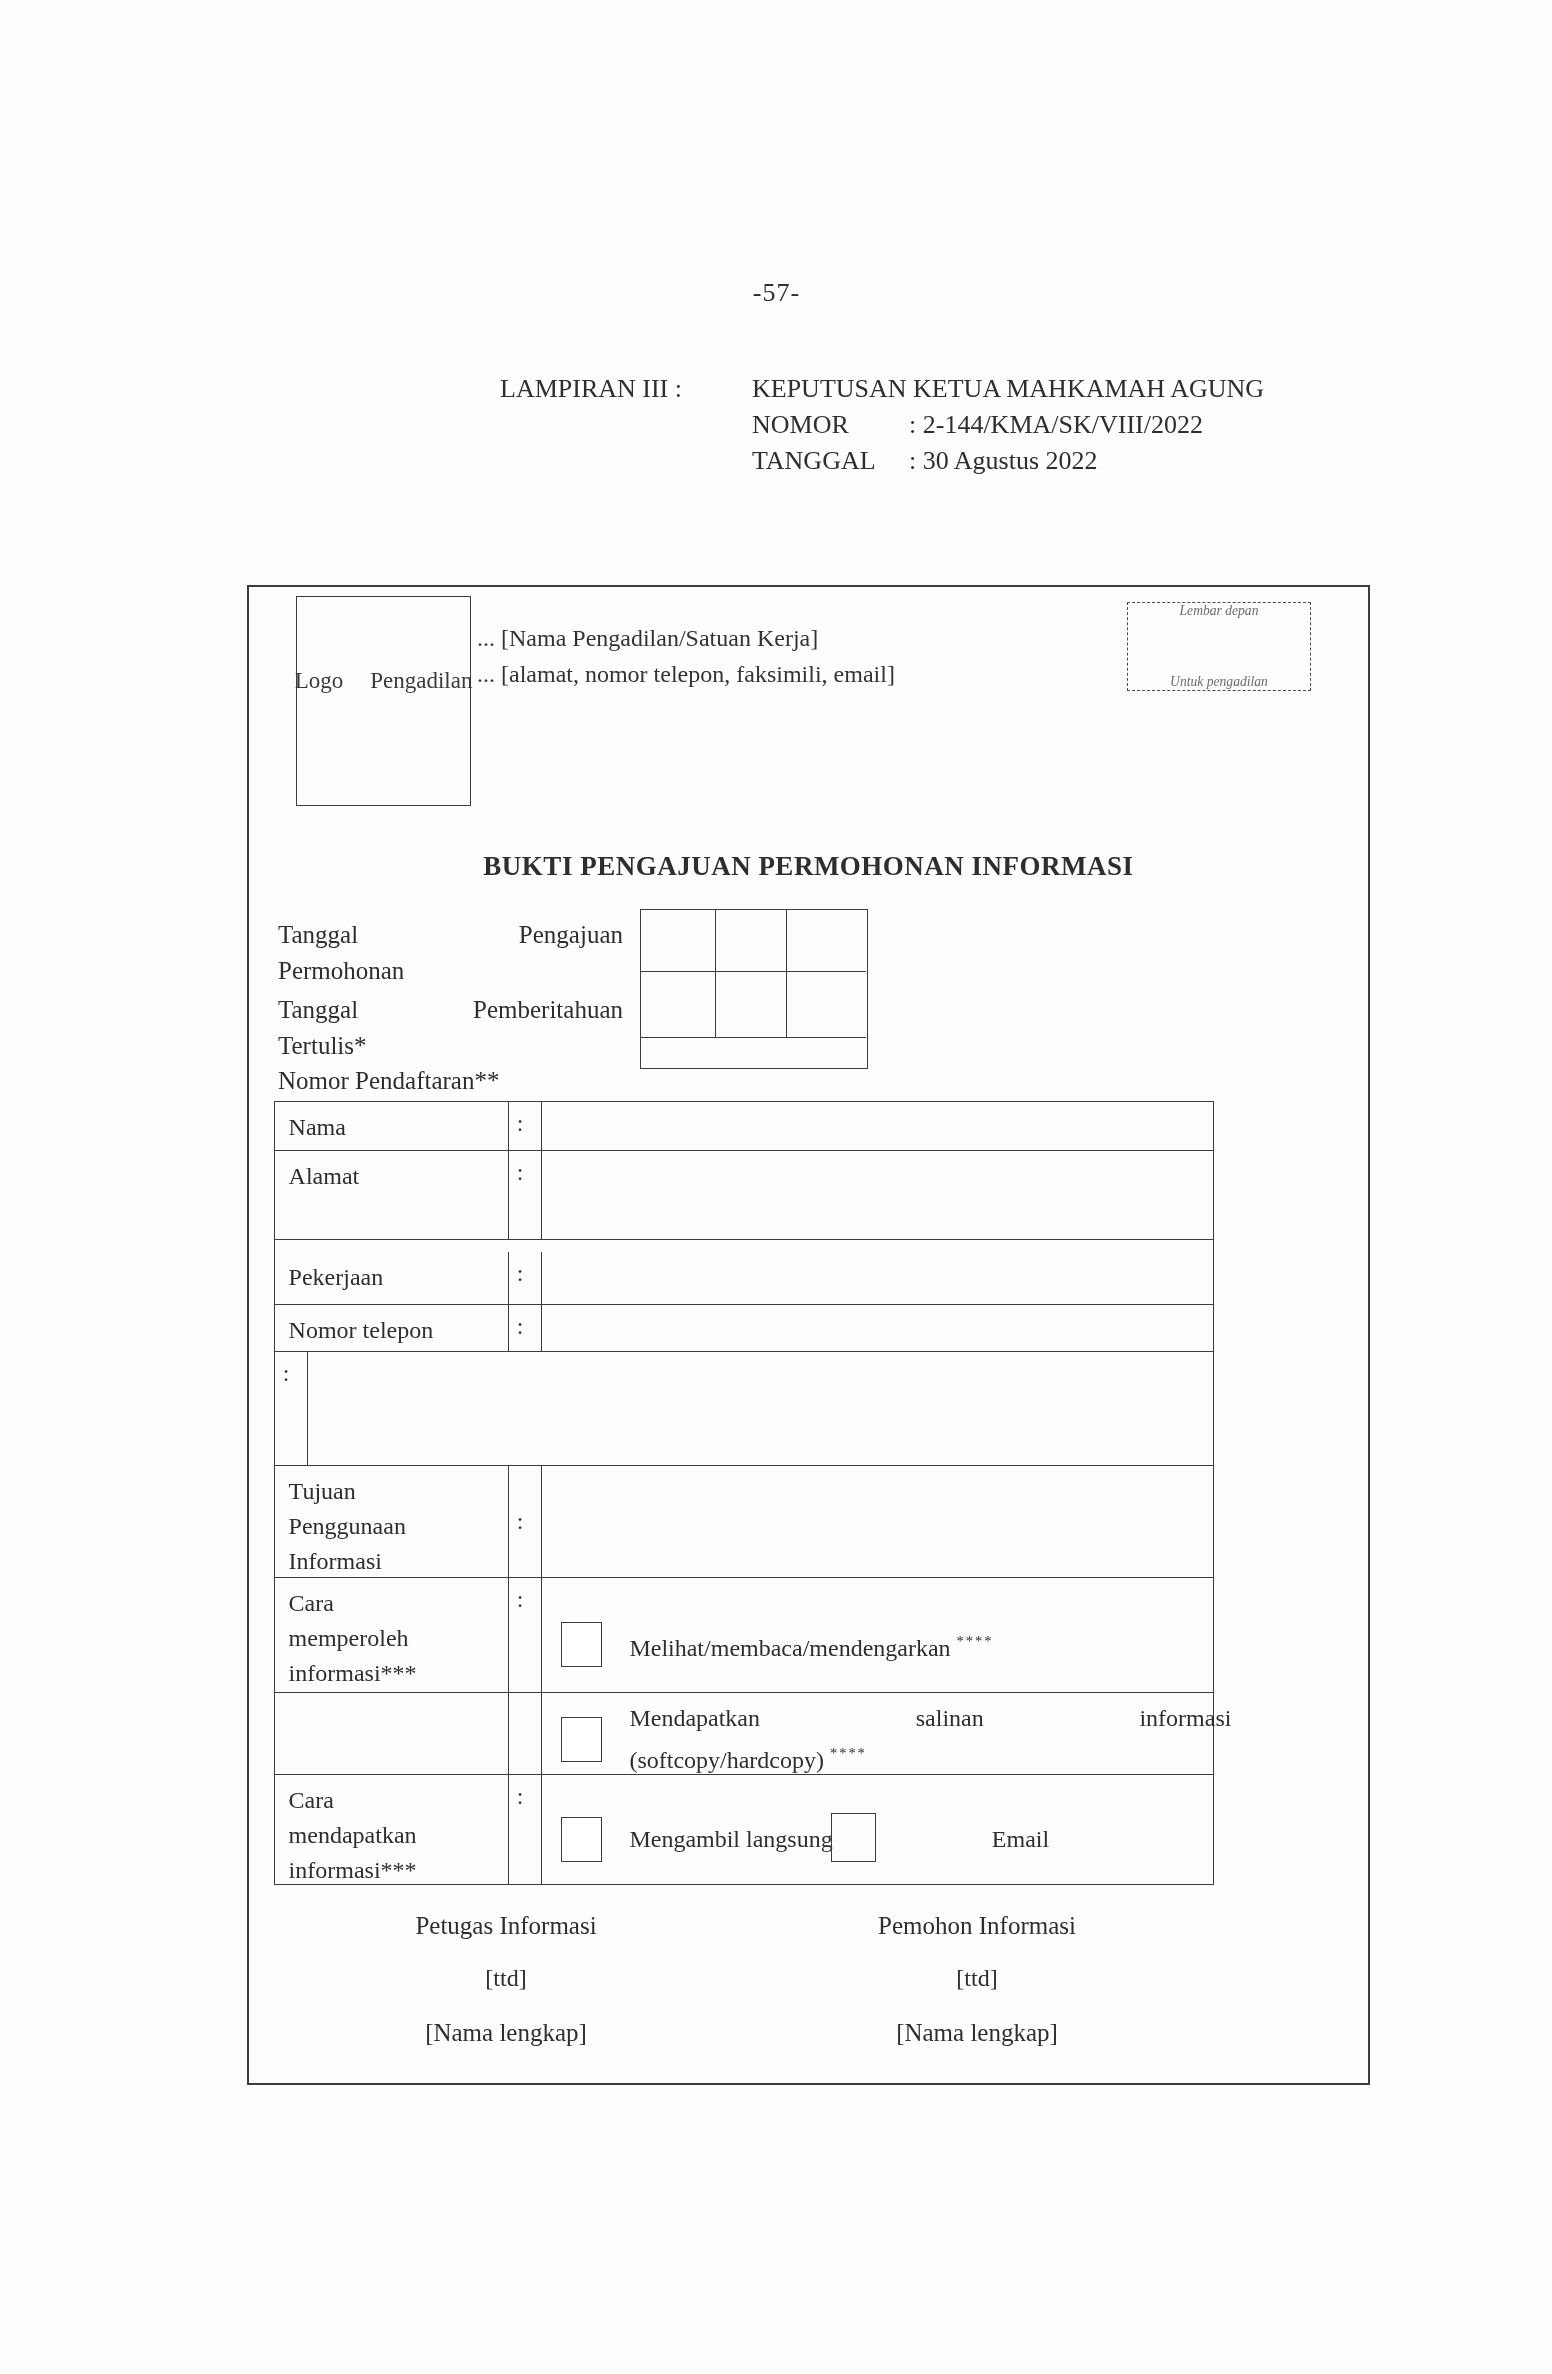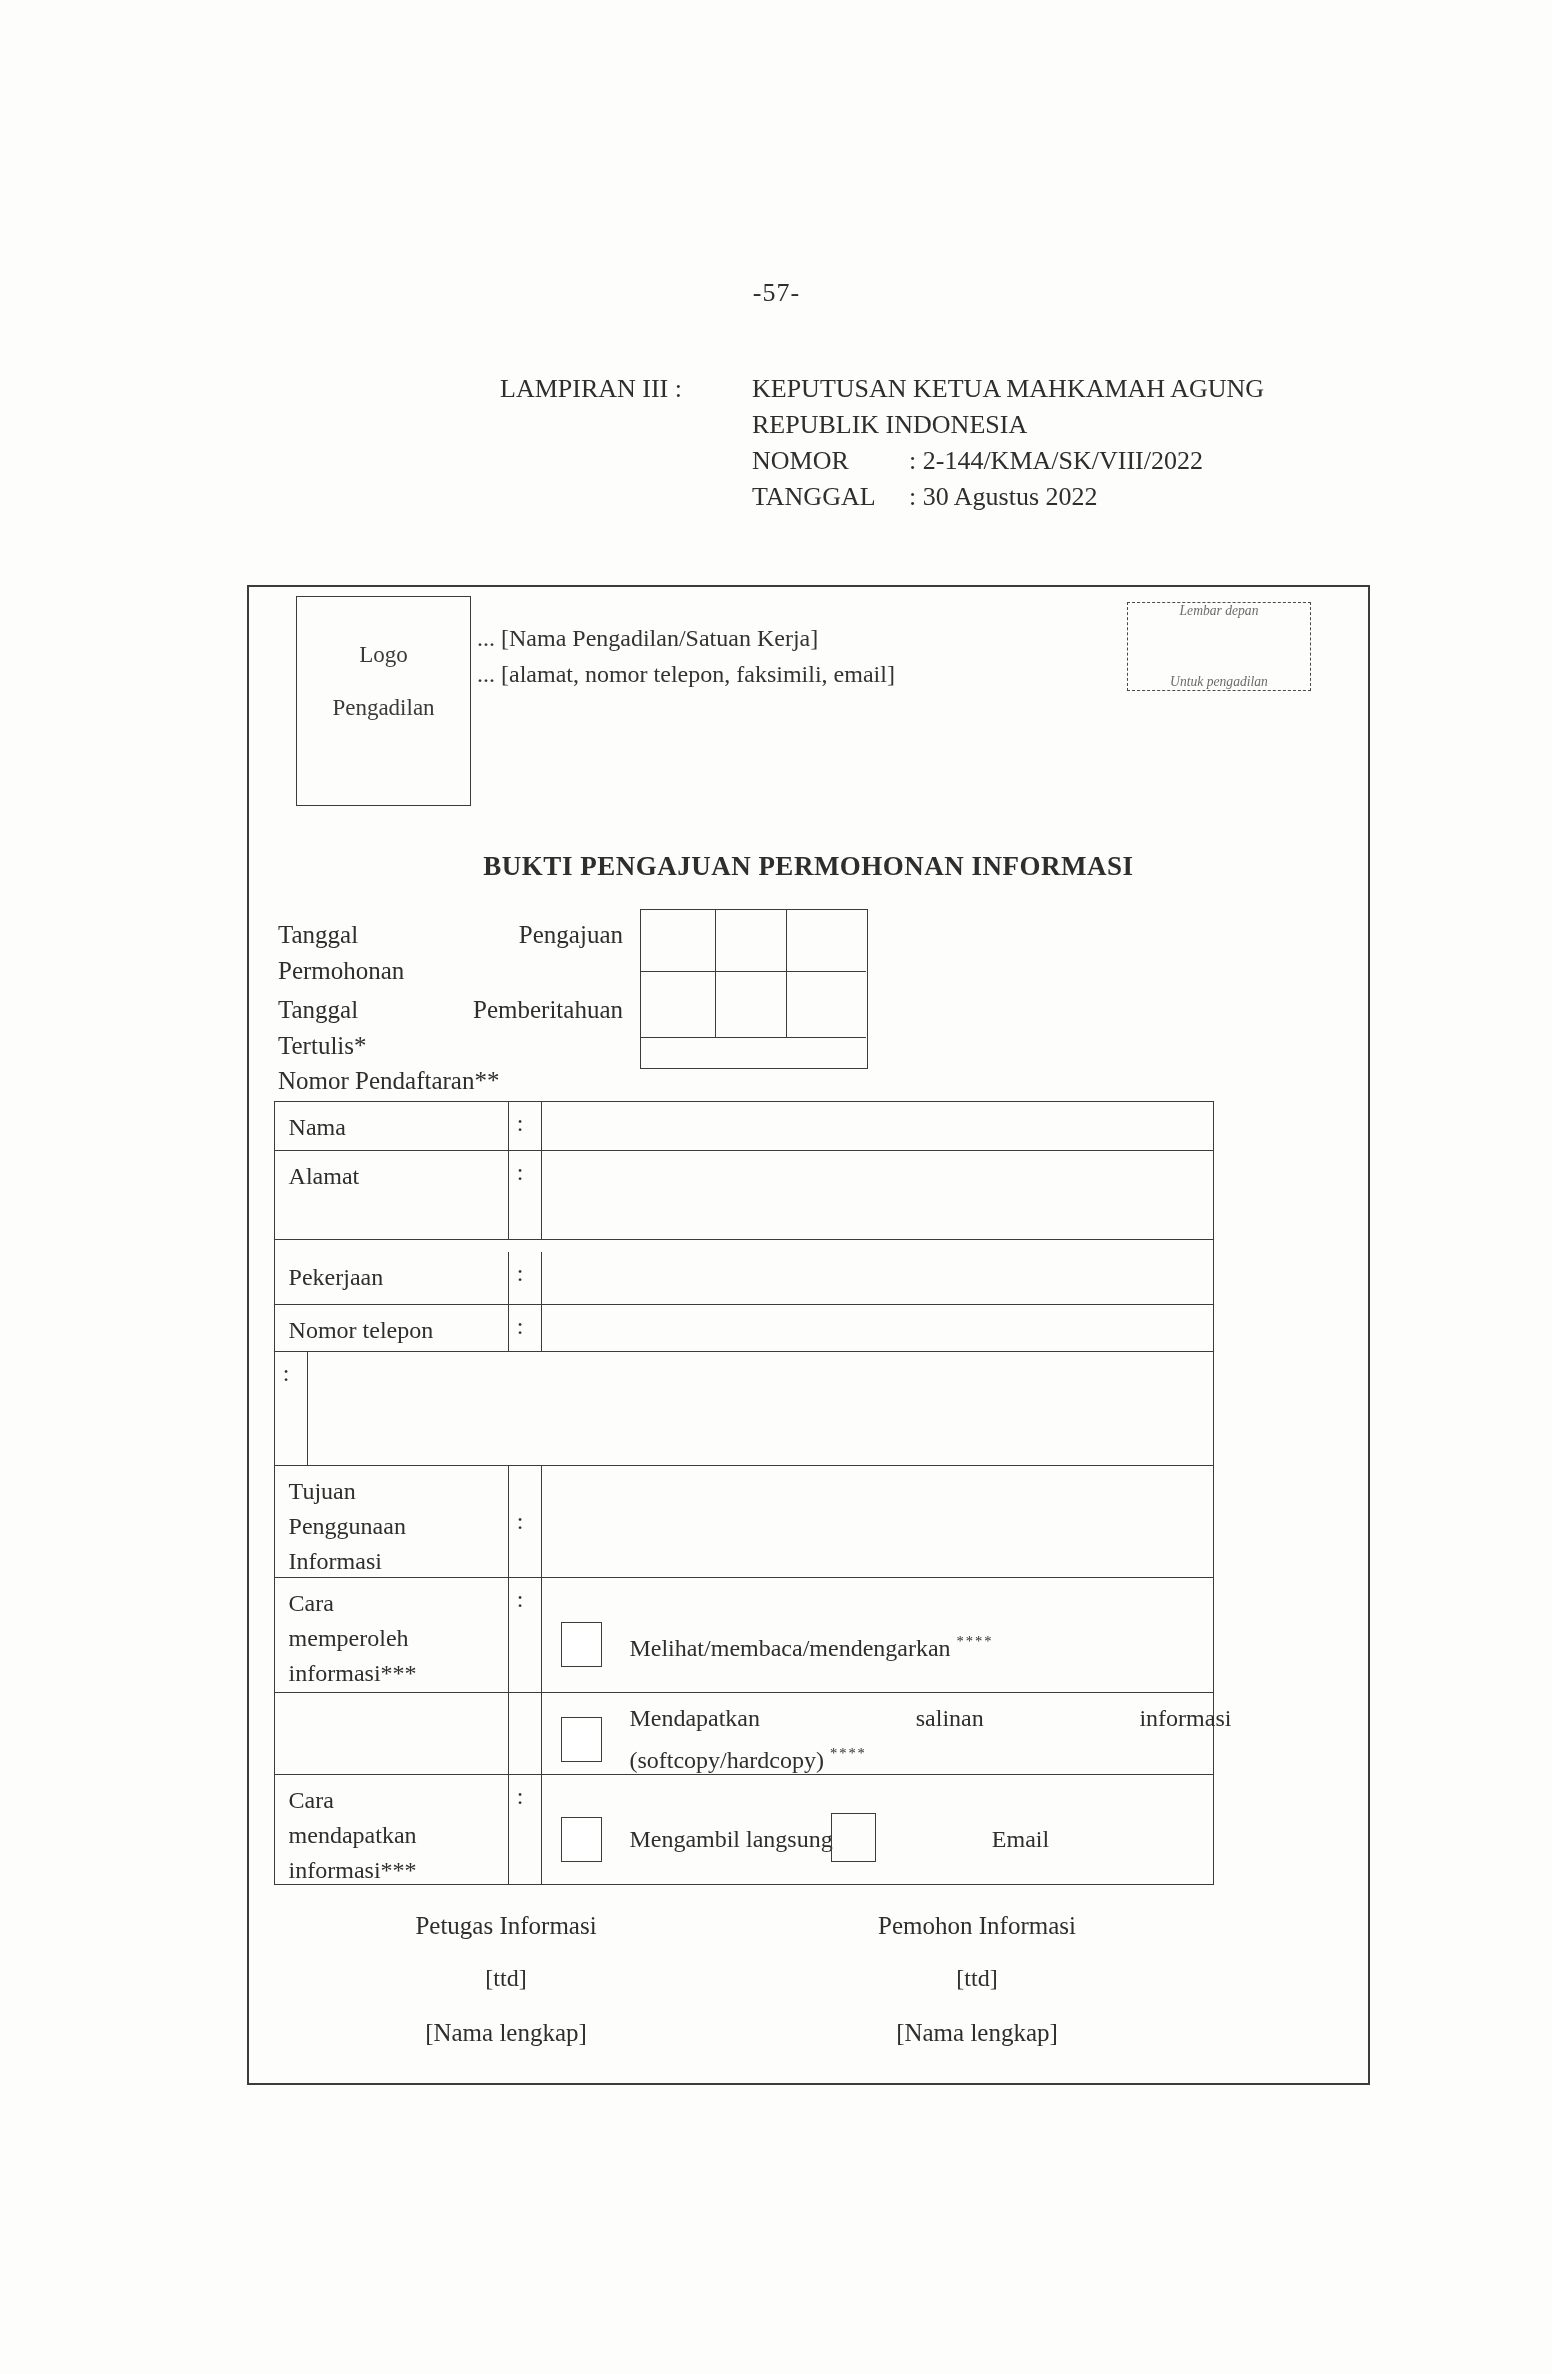--- a/index.html
+++ b/index.html
@@ -19,21 +19,21 @@
 
   
   .form-box {
     left: 247px; top: 585px; width: 1119px; height: 1496px;
     border: 2.9px solid #3c3c3c; background: transparent;
   }
 
   .logo-box {
     left: 47px; top: 8.7px; width: 175px; height: 210px;
     border: 1.9px solid #3c3c3c;
-    display: flex; flex-direction: column; align-items: center; justify-content: center;
+    display: flex; flex-direction: row; align-items: center; justify-content: center;
     gap: 27px; font-size: 23px; color: #3a3a3a; padding-bottom: 39px; box-sizing: border-box;
   }
   .letterhead { left: 228px; top: 33px; font-size: 24px; line-height: 36px; color: #333; }
   .corner-note {
     left: 878px; top: 14.6px; width: 184px; height: 89px; box-sizing: border-box;
     border: 1.9px dashed #4a4a4a; color: #6b6b6b; font-style: italic; font-size: 13.6px;
     display: flex; flex-direction: column; align-items: center; justify-content: space-between; gap: 15.5px;
   }
 
   .form-title { left: 0; right: 0; top: 264px; text-align: center; font-weight: bold; font-size: 27px; letter-spacing: 0.5px; }
@@ -88,21 +88,20 @@
 </style>
 </head>
 <body>
 
 <div class="abs page-number">-57-</div>
 
 <div class="abs attachment">
   <div class="att-label">LAMPIRAN III :</div>
   <div class="att-lines">
     <div>KEPUTUSAN KETUA MAHKAMAH AGUNG</div>
-    <div>REPUBLIK INDONESIA</div>
     <div class="att-pair">
       <span class="k">NOMOR</span>
       <span>: 2-144/KMA/SK/VIII/2022</span>
     </div>
     <div class="att-pair">
       <span class="k">TANGGAL</span>
       <span>: 30 Agustus 2022</span>
     </div>
   </div>
 </div>

